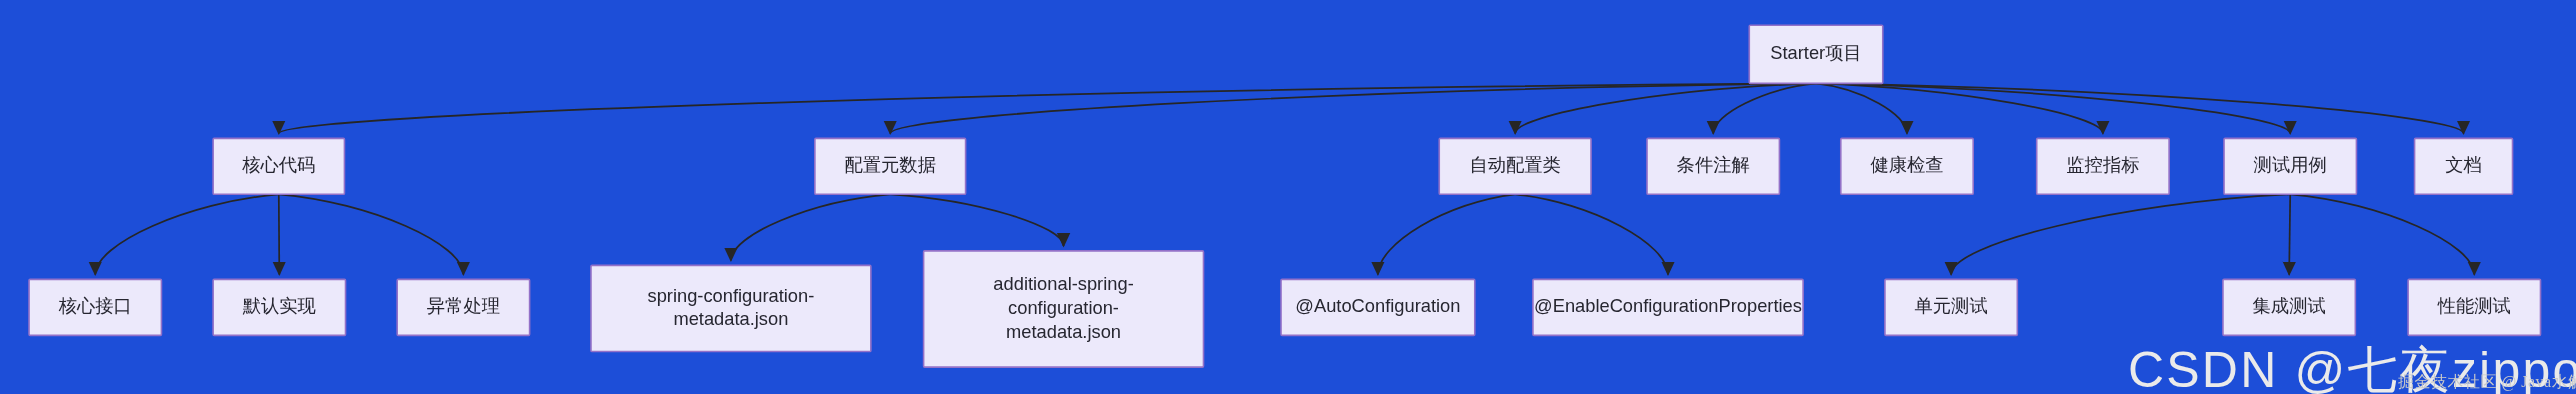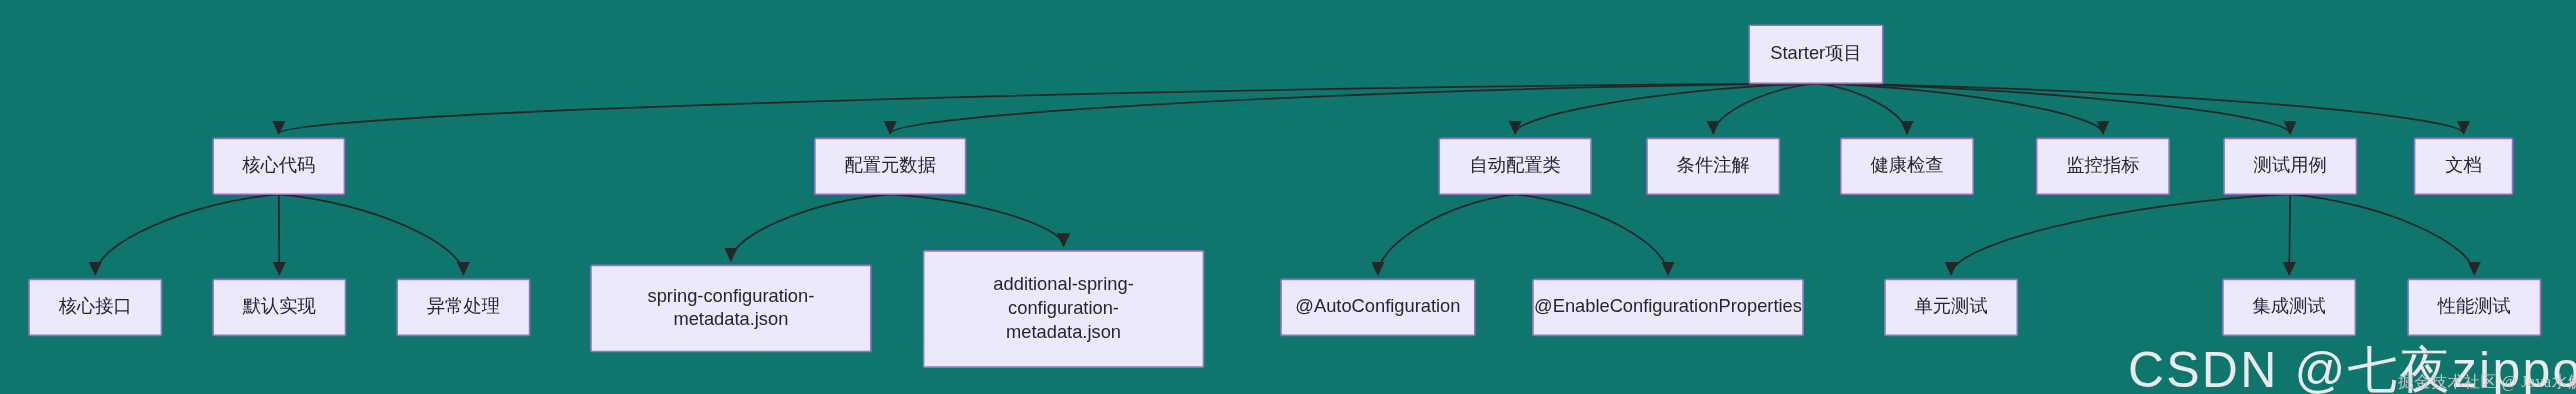--- a/index.html
+++ b/index.html
@@ -7,21 +7,21 @@
     padding: 0;
     background: #ffffff;
   }
   body {
     font-family: "Liberation Sans", "DejaVu Sans", sans-serif;
   }
   #diagram-root {
     position: relative;
     width: 2576px;
     height: 394px;
-    background: #0f766e;
+    background: #1d4ed8;
     overflow: hidden;
   }
   svg#flow-svg {
     position: absolute;
     left: 0;
     top: 0;
     width: 2576px;
     height: 394px;
     display: block;
   }

